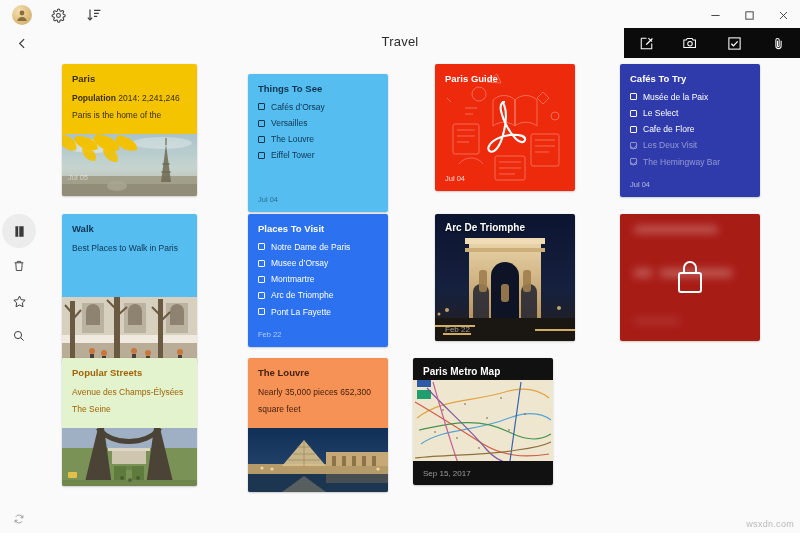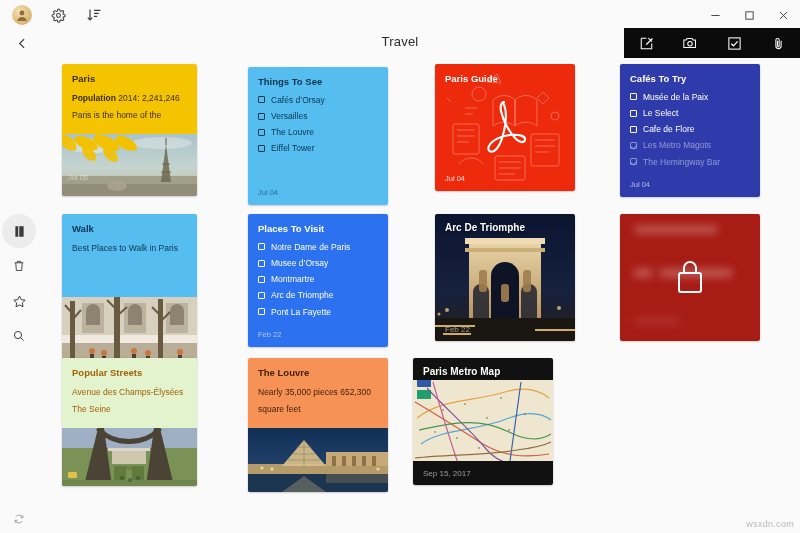--- a/index.html
+++ b/index.html
@@ -105,21 +105,21 @@
   .chk.done::after {
     content: ""; position: absolute; left: 1px; top: 0px;
     width: 3px; height: 5px; border: solid currentColor;
     border-width: 0 1px 1px 0; transform: rotate(42deg);
   }
   .check-row span { font-size: 8.5px; line-height: 1.2; }
   .check-row.done { opacity: .45; }
 
   
   #card-paris        { left: 24px;  top: 6px;  }
-  #card-things       { left: 210px; top: 9px;  }
+  #card-things       { left: 210px; top: 16px;  }
   #card-guide        { left: 397px; top: 6px;  }
   #card-cafes        { left: 582px; top: 6px;  }
   #card-walk         { left: 24px;  top: 156px;}
   #card-places       { left: 210px; top: 156px;}
   #card-arc          { left: 397px; top: 156px;}
   #card-locked       { left: 582px; top: 156px;}
   #card-streets      { left: 24px;  top: 300px;}
   #card-louvre       { left: 210px; top: 300px;}
   #card-metro        { left: 375px; top: 300px;}
 
@@ -391,21 +391,21 @@
         <div class="check-row">
             <span class="chk"></span>
             <span>Le Select</span>
           </div>
         <div class="check-row">
             <span class="chk"></span>
             <span>Cafe de Flore</span>
           </div>
         <div class="check-row done">
             <span class="chk done"></span>
-            <span>Les Metro Magots</span>
+            <span>Les Deux Visit</span>
           </div>
         <div class="check-row done">
             <span class="chk done"></span>
             <span>The Hemingway Bar</span>
           </div>
         <div class="card-date" style="margin-top:13px">Jul 04</div>
       </div>
     </div>
 
     <div class="card" id="card-walk">

